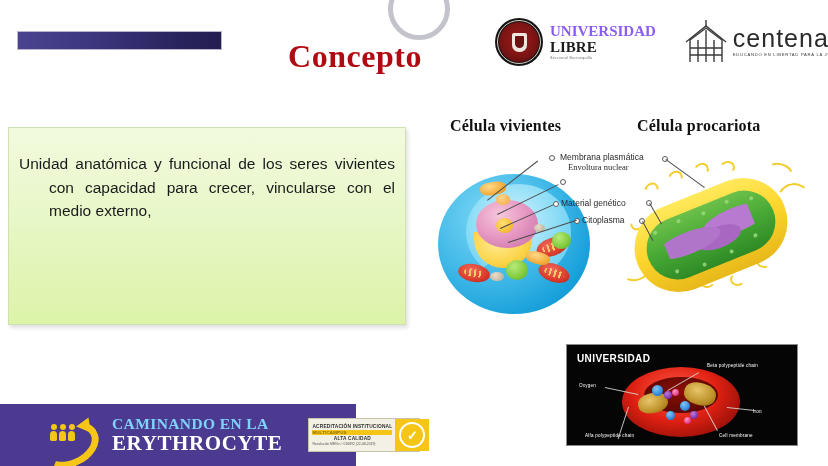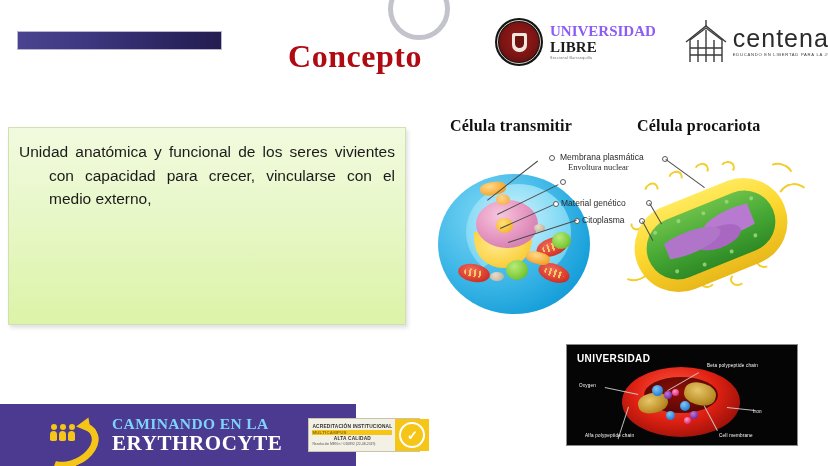--- a/index.html
+++ b/index.html
@@ -148,21 +148,21 @@
     top: 127px;
     width: 398px;
     height: 198px;
     box-sizing: border-box;
     background: linear-gradient(to bottom, #f2fade 0%, #eaf8cd 35%, #dcf3a8 100%);
     border: 1px solid #cfe0b3;
     box-shadow: 2px 3px 4px rgba(0,0,0,0.12);
     padding: 12px 10px 0 10px;
   }
   .concept-p {
-    margin: 0 0 8px 0;
+    margin: 12px 0 8px 0;
     font-size: 15.5px;
     color: #1a1a1a;
     line-height: 1.52;
     text-align: justify;
     text-indent: 0;
     padding-left: 0;
   }
   .concept-p.hang {
     padding-left: 30px;
     text-indent: -30px;
@@ -500,21 +500,21 @@
       <div class="cent-sub">EDUCANDO EN LIBERTAD PARA LA JUSTICIA Y LA PAZ</div>
     </div>
   </div>
 
 </div>
 
 <div class="concept-box">
   <p class="concept-p hang">Unidad anatómica y funcional de los seres vivientes con capacidad para crecer, vincularse con el medio externo,</p>
 </div>
 
-<div class="cell-head euk">Célula transmitir</div>
+<div class="cell-head euk">Célula vivientes</div>
 <div class="cell-head pro">Célula procariota</div>
 
 <div class="euk-cell">
   <div class="euk-body"></div>
   <div class="euk-wedge"></div>
   <div class="golgi"></div>
   <div class="nucleus"></div>
   <div class="nucleolus"></div>
   <div class="mito m1"></div>
   <div class="mito m2"></div>

